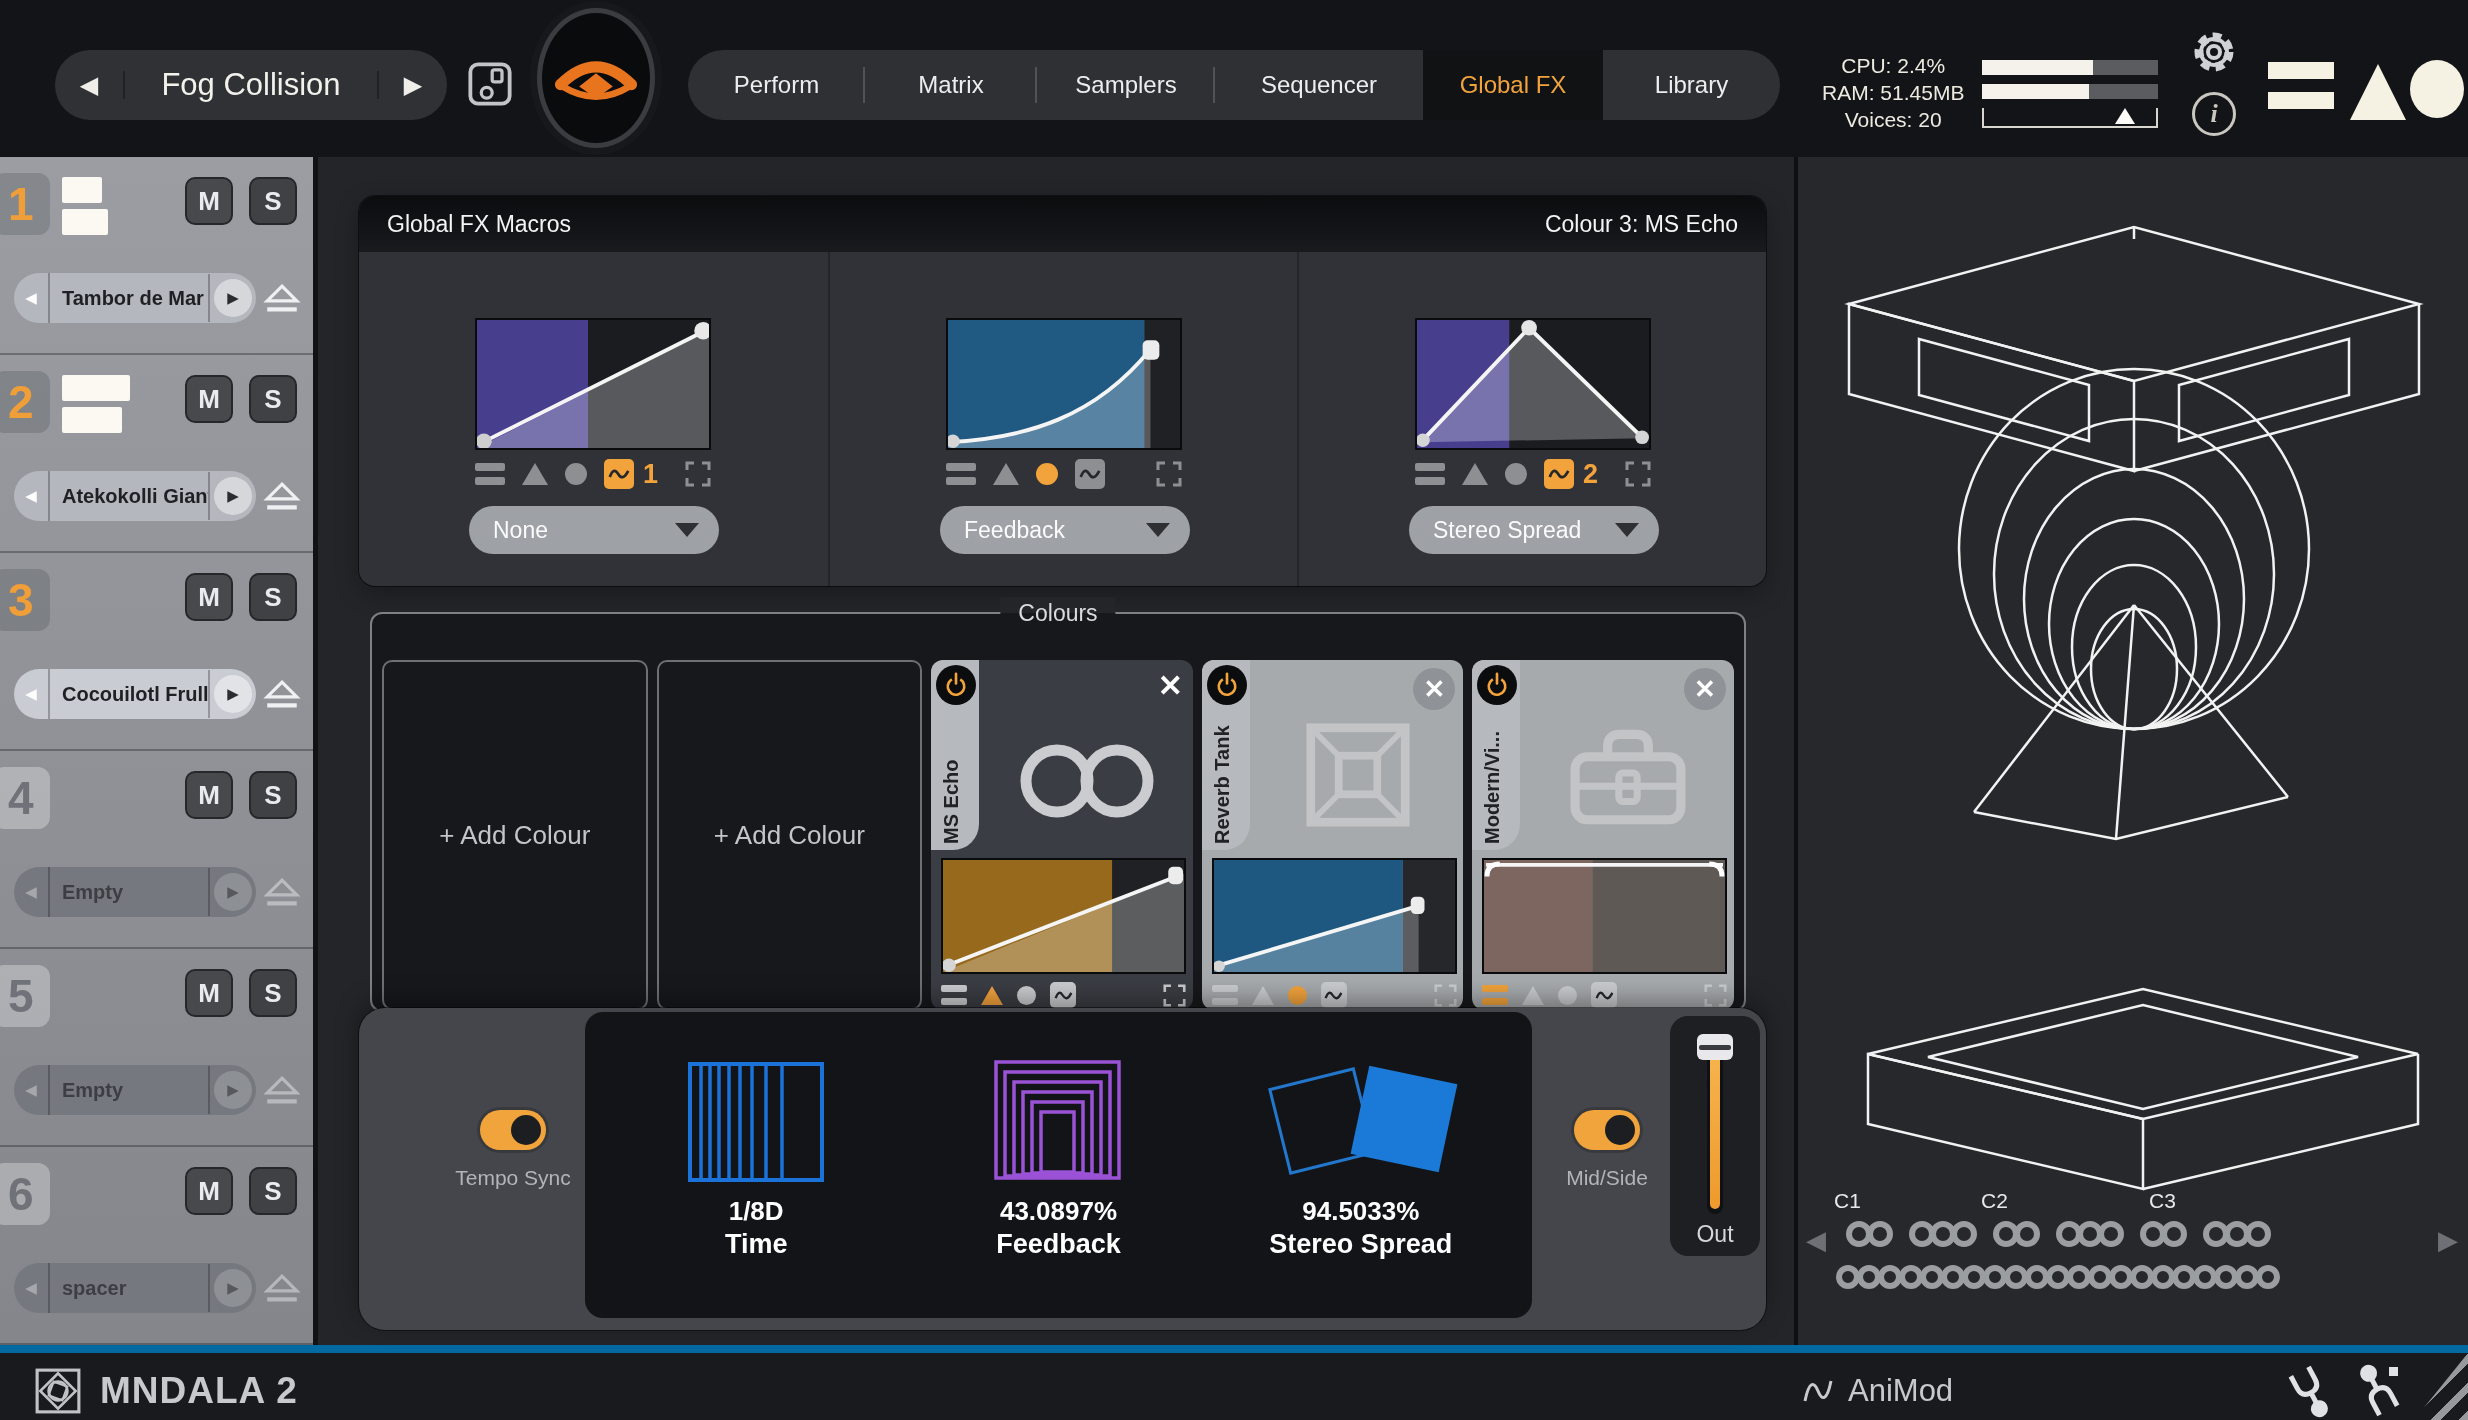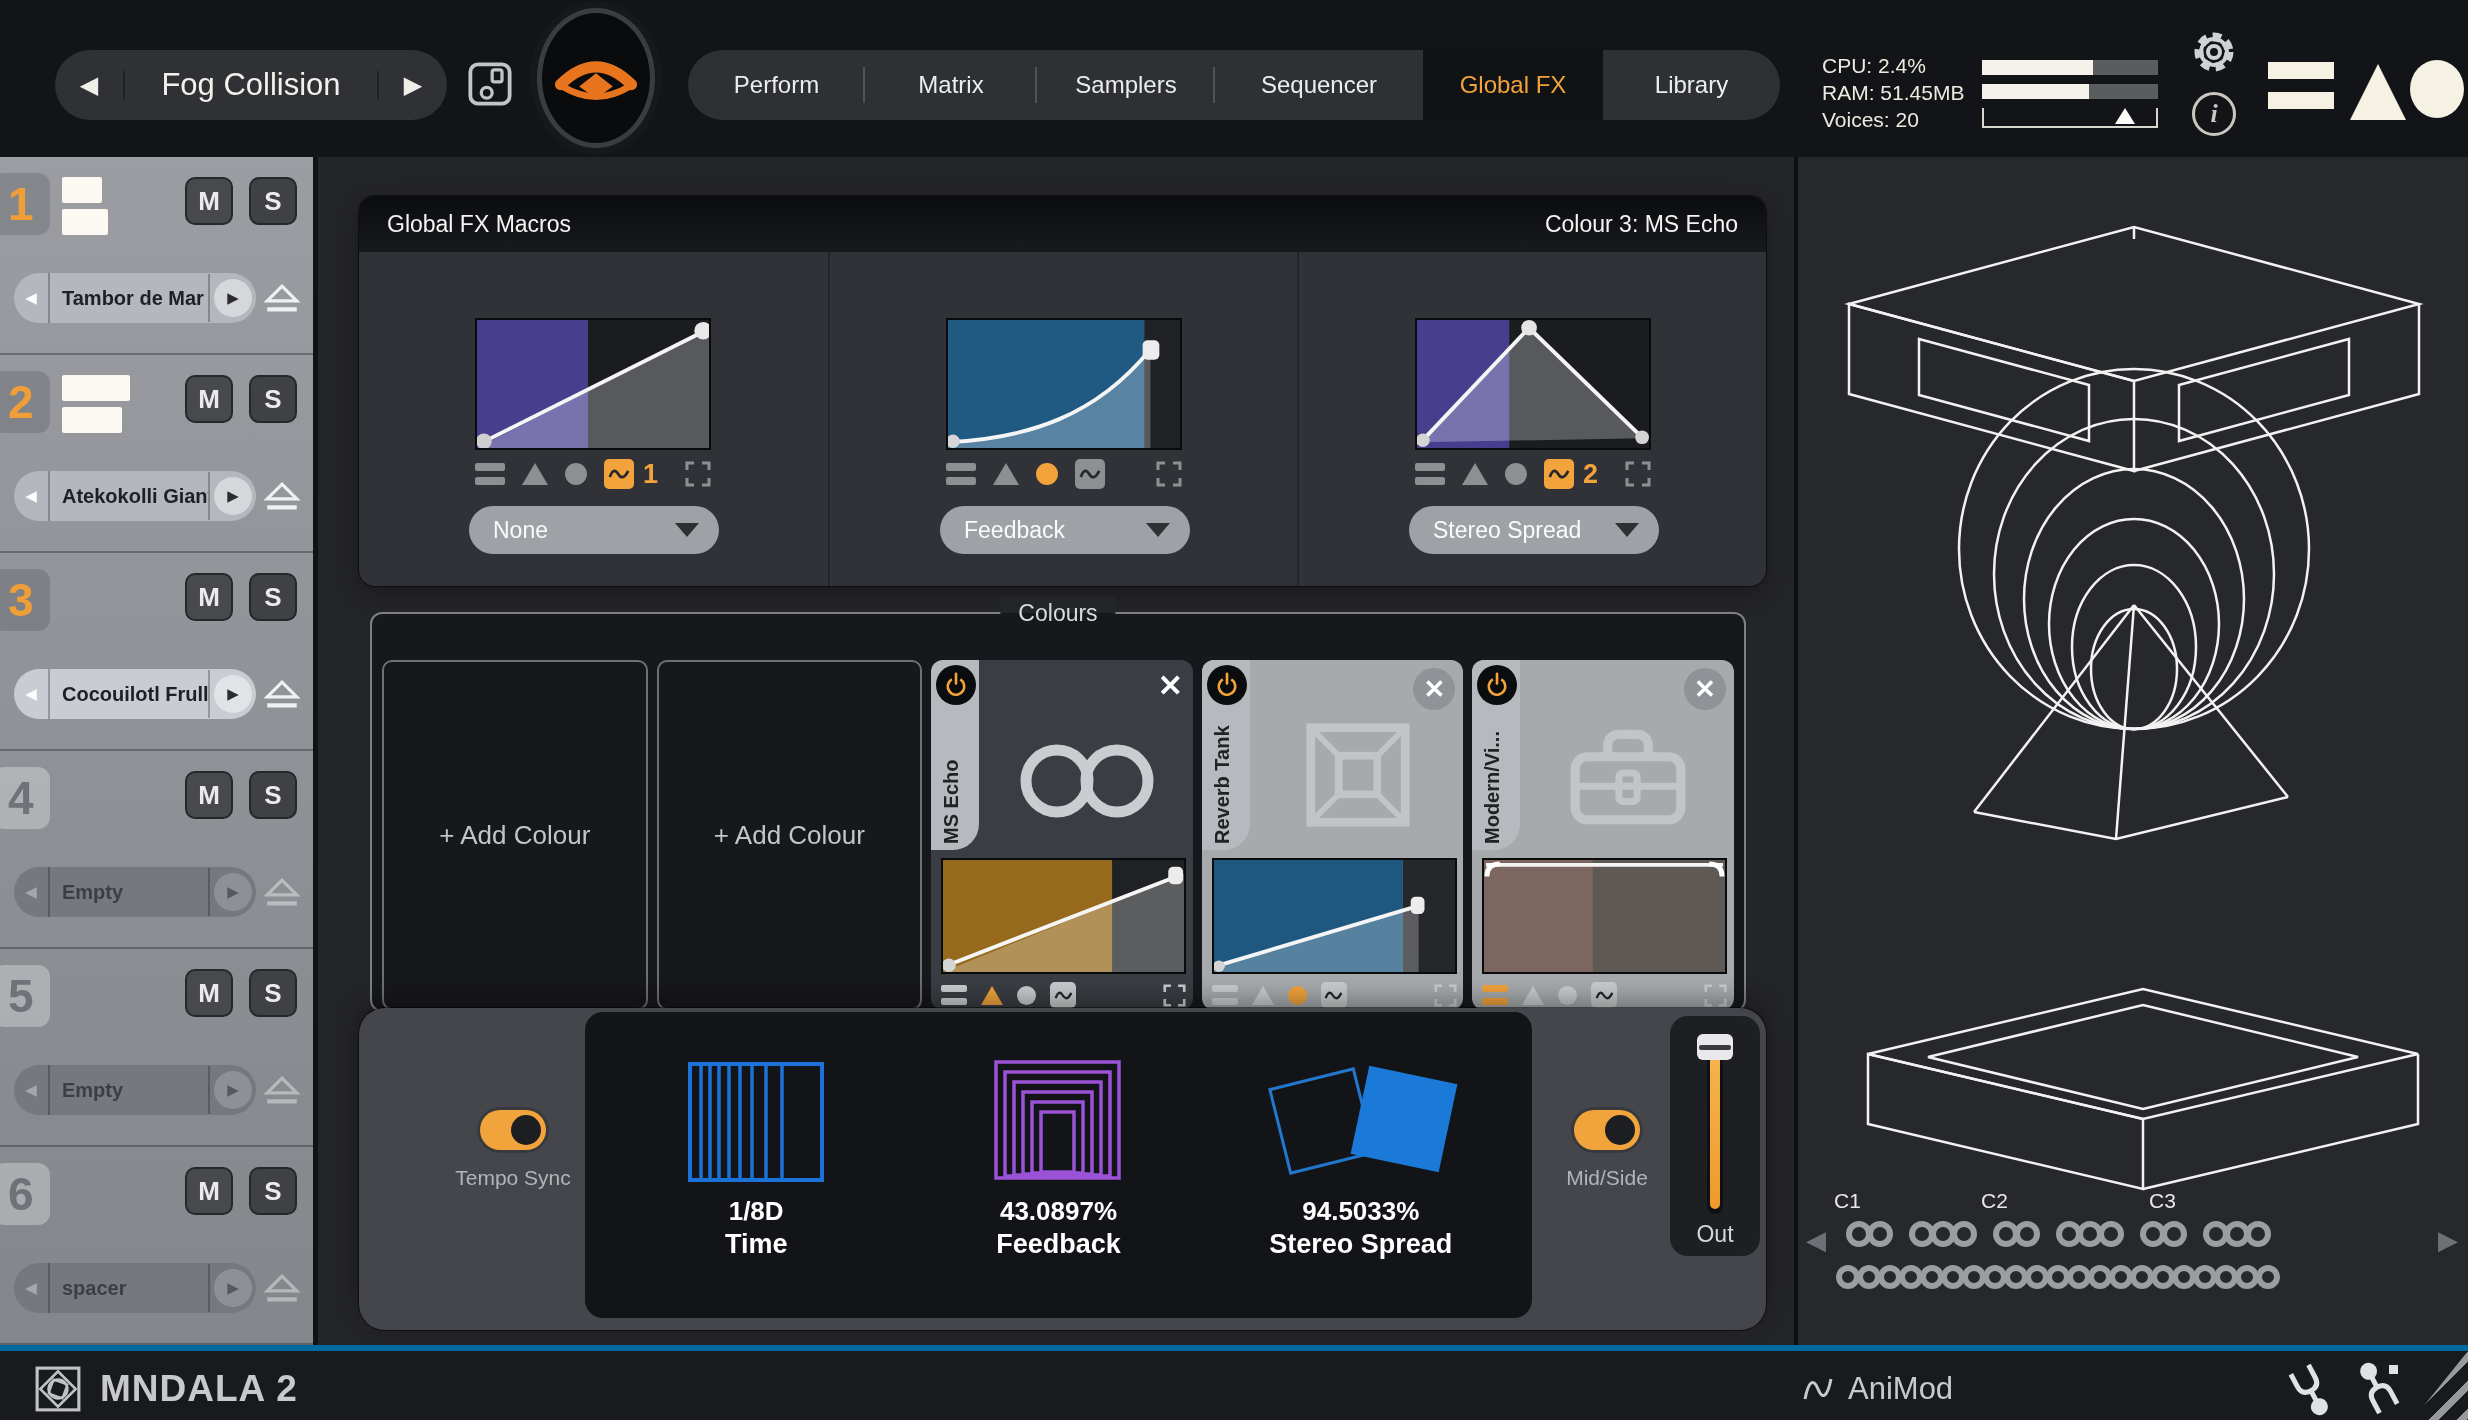--- a/index.html
+++ b/index.html
@@ -18,21 +18,21 @@
   .save-btn { position:absolute; left:466px; top:60px; width:48px; height:48px; color:#c2c4c7; }
   .logo-eye { position:absolute; left:537px; top:8px; width:118px; height:140px; border-radius:50%;
               background:#0a0b0d; border:5px solid #3a3c40; box-shadow:0 0 0 7px #17181b;
               display:flex; align-items:center; justify-content:center; }
   .tabs { position:absolute; left:688px; top:50px; width:1092px; height:70px; border-radius:35px;
           background:#2e3033; display:flex; align-items:stretch; overflow:hidden;text-align:center; }
   .tab { display:flex; align-items:center; justify-content:center; color:#eceded; font-size:24px;
          position:relative; cursor:pointer; }
   .tab.divider::after { content:''; position:absolute; right:0; top:17px; width:2px; height:36px; background:#505257; }
   .tab.active { background:#101214; color:#f2a33c; }
-  .stats { position:absolute; left:1822px; top:52px; color:#edeae1; font-size:21px; line-height:27px; }
+  .stats { position:absolute; left:1822px; top:52px; color:#edeae1; font-size:21px; line-height:27px;text-align:center; }
   .meters { position:absolute; left:1982px; top:60px; width:176px; }
   .mbar { height:15px; background:#5a5c60; margin-bottom:9px; position:relative; }
   .mbar i { position:absolute; left:0; top:0; bottom:0; background:#f4f2ea; }
   .mtrack { height:20px; border-left:2px solid #d8d6cf; border-right:2px solid #d8d6cf; border-bottom:2px solid #d8d6cf; position:relative; }
   .mtrack i { position:absolute; left:76%; bottom:2px; width:0; height:0;
               border-left:10px solid transparent; border-right:10px solid transparent; border-bottom:16px solid #fdfcf8; }
   .gear { position:absolute; left:2190px; top:28px; width:48px; height:48px; color:#cfd1d4; }
   .info { position:absolute; left:2192px; top:92px; width:44px; height:44px; border:3px solid #c9c7c0;
           border-radius:50%; color:#c9c7c0; display:flex; align-items:center; justify-content:center;
           font-size:26px; font-weight:700; font-family:"Liberation Serif", serif; font-style:italic; }
@@ -162,21 +162,21 @@
                 background:#27282c; border-left:4px solid #0e0f12; }
   .wire { position:absolute; color:#f2f2f2; }
   #keydots { position:absolute; left:38px; top:1032px; width:600px; height:120px;text-align:center; }
   .klabel { position:absolute; top:0; color:#e8e8ea; font-size:21px; }
   .ring { position:absolute; border:6px solid #9b9ea1; border-radius:50%; cursor:pointer; }
   .karrow { position:absolute; color:#6e7075; font-size:26px; top:1068px; cursor:pointer; }
   .karrow.l { left:8px; } .karrow.r { left:640px; }
 
   
   #footer { position:absolute; left:0; top:1345px; width:2468px; height:75px; background:#191a1d;
-            border-top:6px solid #0369a1; }
+            border-top:8px solid #0369a1; }
   .brand { position:absolute; left:34px; top:0; height:75px; display:flex; align-items:center; gap:18px; }
   .brand-text { color:#c7c9cc; font-size:37px; font-weight:700; letter-spacing:1px; }
   .engine { position:absolute; left:1800px; top:0; height:75px; display:flex; align-items:center; gap:12px; }
   .engine-text { color:#c7c9cc; font-size:31px; }
   .f-ic { position:absolute; top:10px; width:44px; height:56px; color:#dfe1e4; cursor:pointer; }
   .grip { position:absolute; right:0; top:0; width:84px; height:73px;
           background:repeating-linear-gradient(135deg,#97999d 0 7px,transparent 7px 20px);
           clip-path:polygon(30% 100%,100% 0,100% 100%); cursor:nwse-resize; }
 </style>
 </head>

